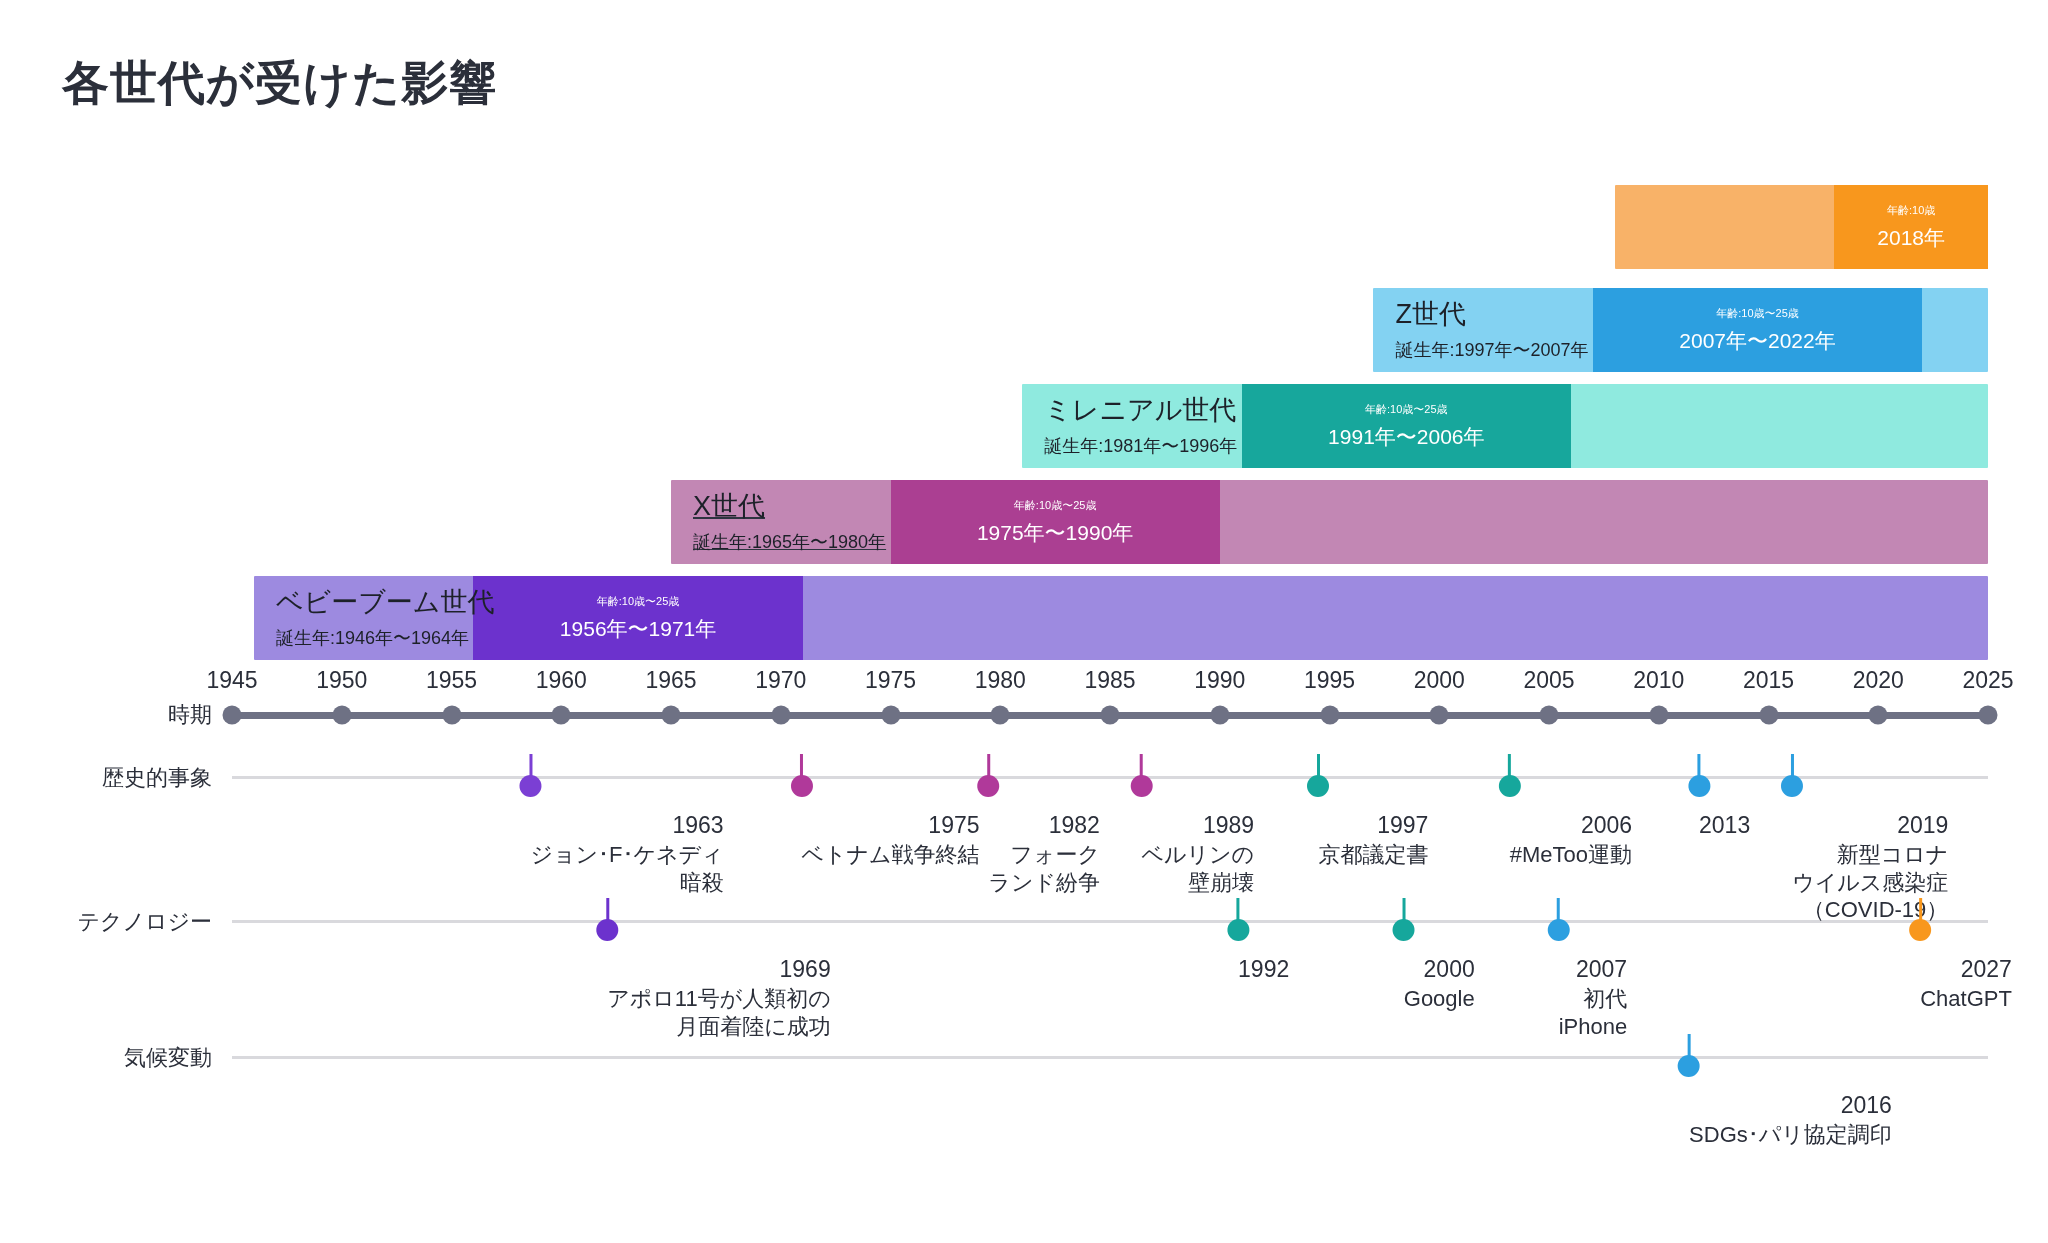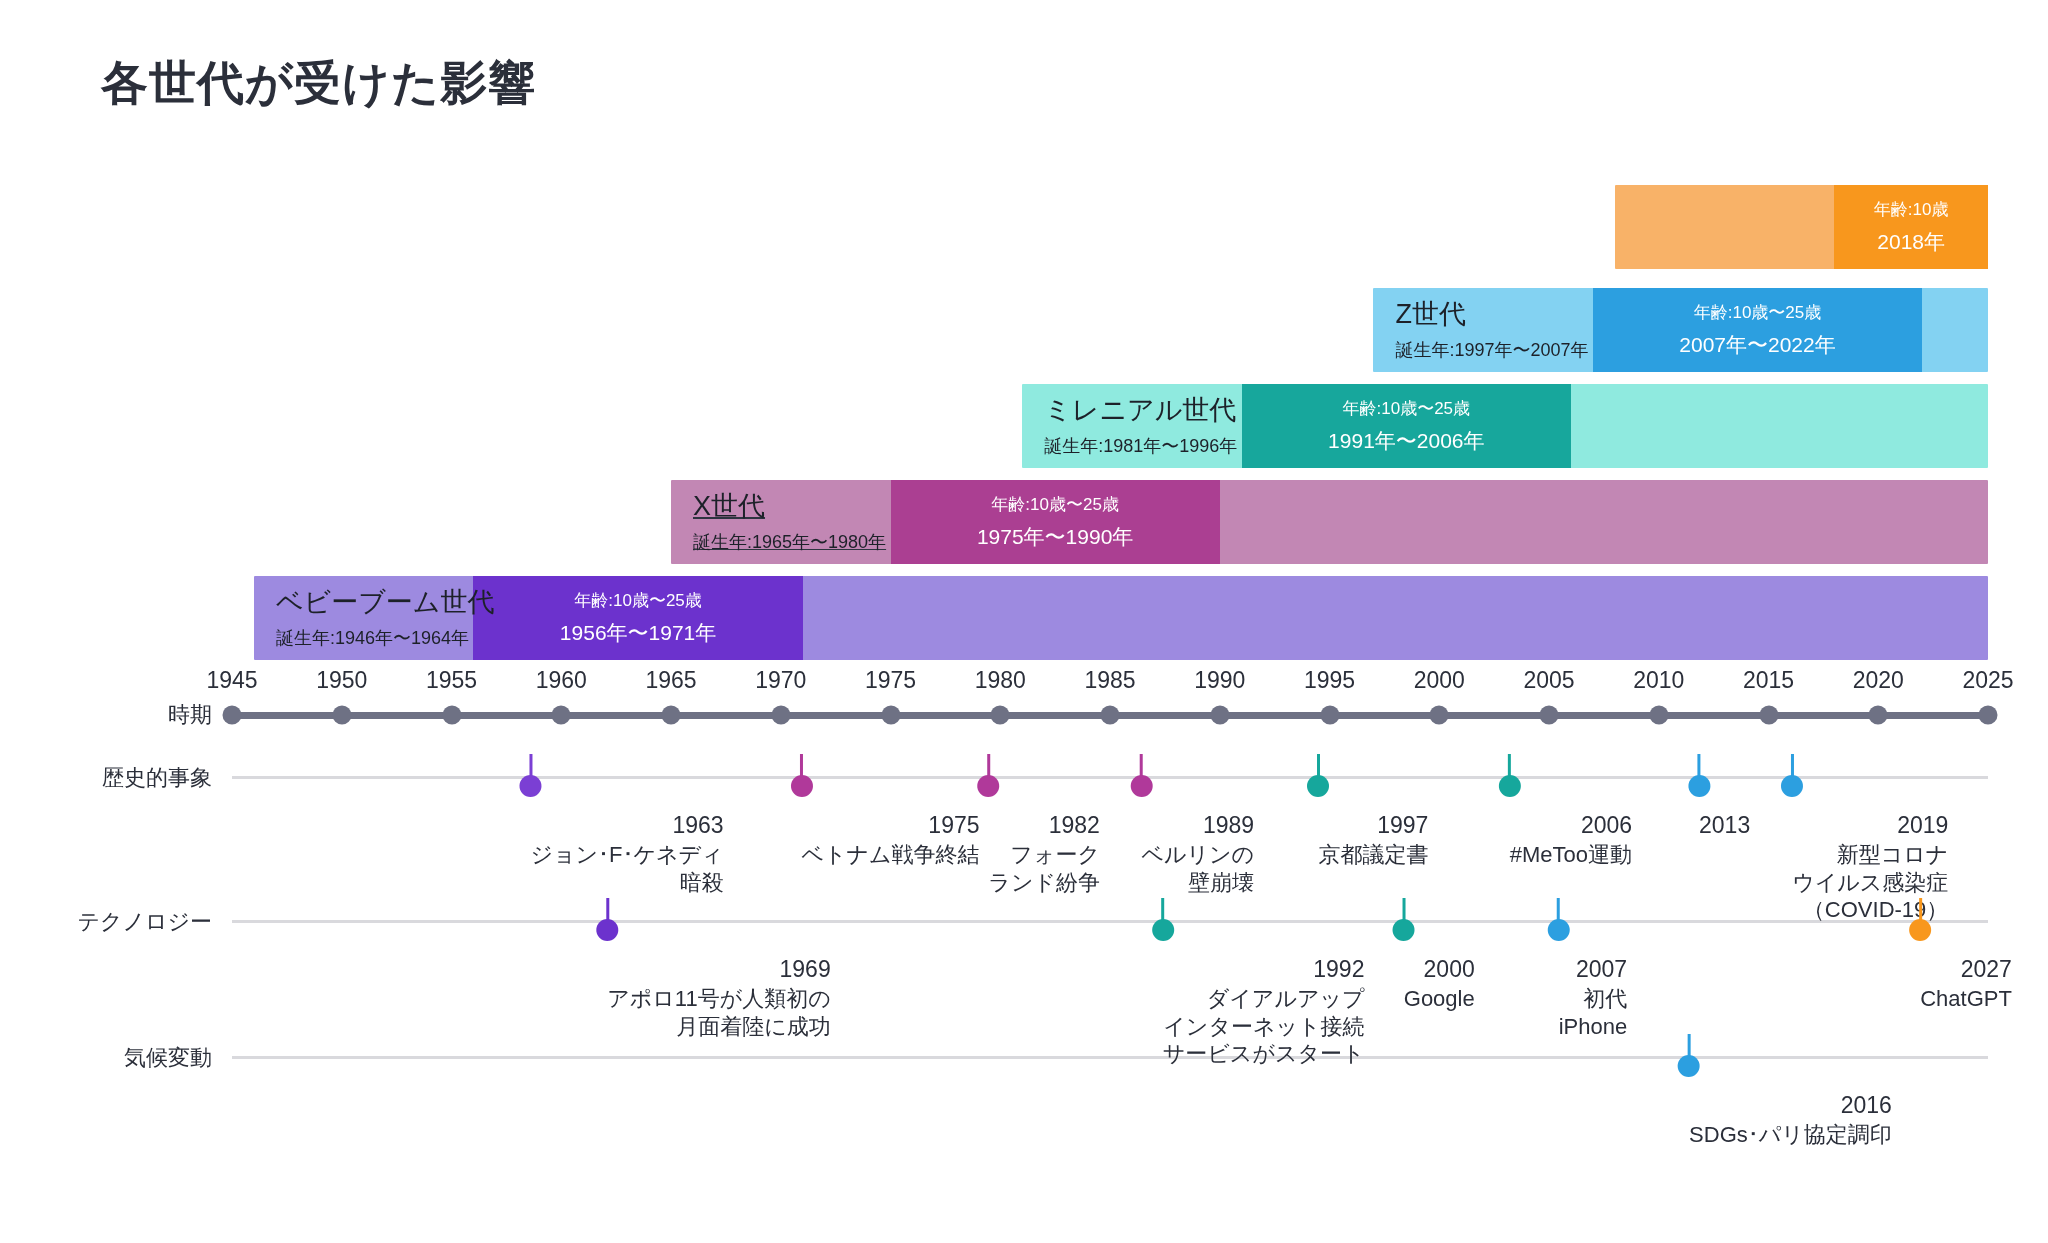--- a/index.html
+++ b/index.html
@@ -15,21 +15,20 @@
 
   
   .page-title {
     position: absolute;
     left: 62px; top: 52px;
     font-size: 47px;
     font-weight: 700;
     letter-spacing: 1px;
     color: #2b2f3a;
     white-space: nowrap;
-    margin-left: 39px;
   }
 
   
   .gen-band {
     position: absolute;
     height: 84px;
     border-radius: 1px;
   }
   .gen-base {
     position: absolute;
@@ -63,21 +62,21 @@
   .gen-highlight {
     position: absolute;
     top: 0; bottom: 0;
     display: flex;
     flex-direction: column;
     align-items: center;
     justify-content: center;
     z-index: 2;
   }
   .gen-hl-age {
-    font-size: 17px;
+    font-size: 11px;
     color: #ffffff;
     line-height: 1.3;
     white-space: nowrap;
     text-align: right;
   }
   .gen-hl-years {
     font-size: 21px;
     color: #ffffff;
     line-height: 1.3;
     margin-top: 7px;
@@ -352,23 +351,20 @@
         <div class="event-desc">アポロ11号が人類初の
 月面着陸に成功</div>
       </div>
       <div class="event align-right" style="left: 1263.65px; top: 920px; color: rgb(22, 167, 156);">
         <div style="display: flex; flex-direction: column; align-items: center; position: absolute; left: 0px; top: -22px; transform: translateX(-50%);">
           <div class="event-stem" style="height: 22px;"></div>
           <div class="event-dot"></div>
         </div>
         <div style="height: 28px;"></div>
         <div class="event-year">1992</div>
-        <div class="event-desc">ダイアルアップ
-インターネット接続
-サービスがスタート</div>
       </div>
       <div class="event align-right" style="left: 1439.25px; top: 920px; color: rgb(22, 167, 156);">
         <div style="display: flex; flex-direction: column; align-items: center; position: absolute; left: 0px; top: -22px; transform: translateX(-50%);">
           <div class="event-stem" style="height: 22px;"></div>
           <div class="event-dot"></div>
         </div>
         <div style="height: 28px;"></div>
         <div class="event-year">2000</div>
         <div class="event-desc">Google</div>
       </div>

